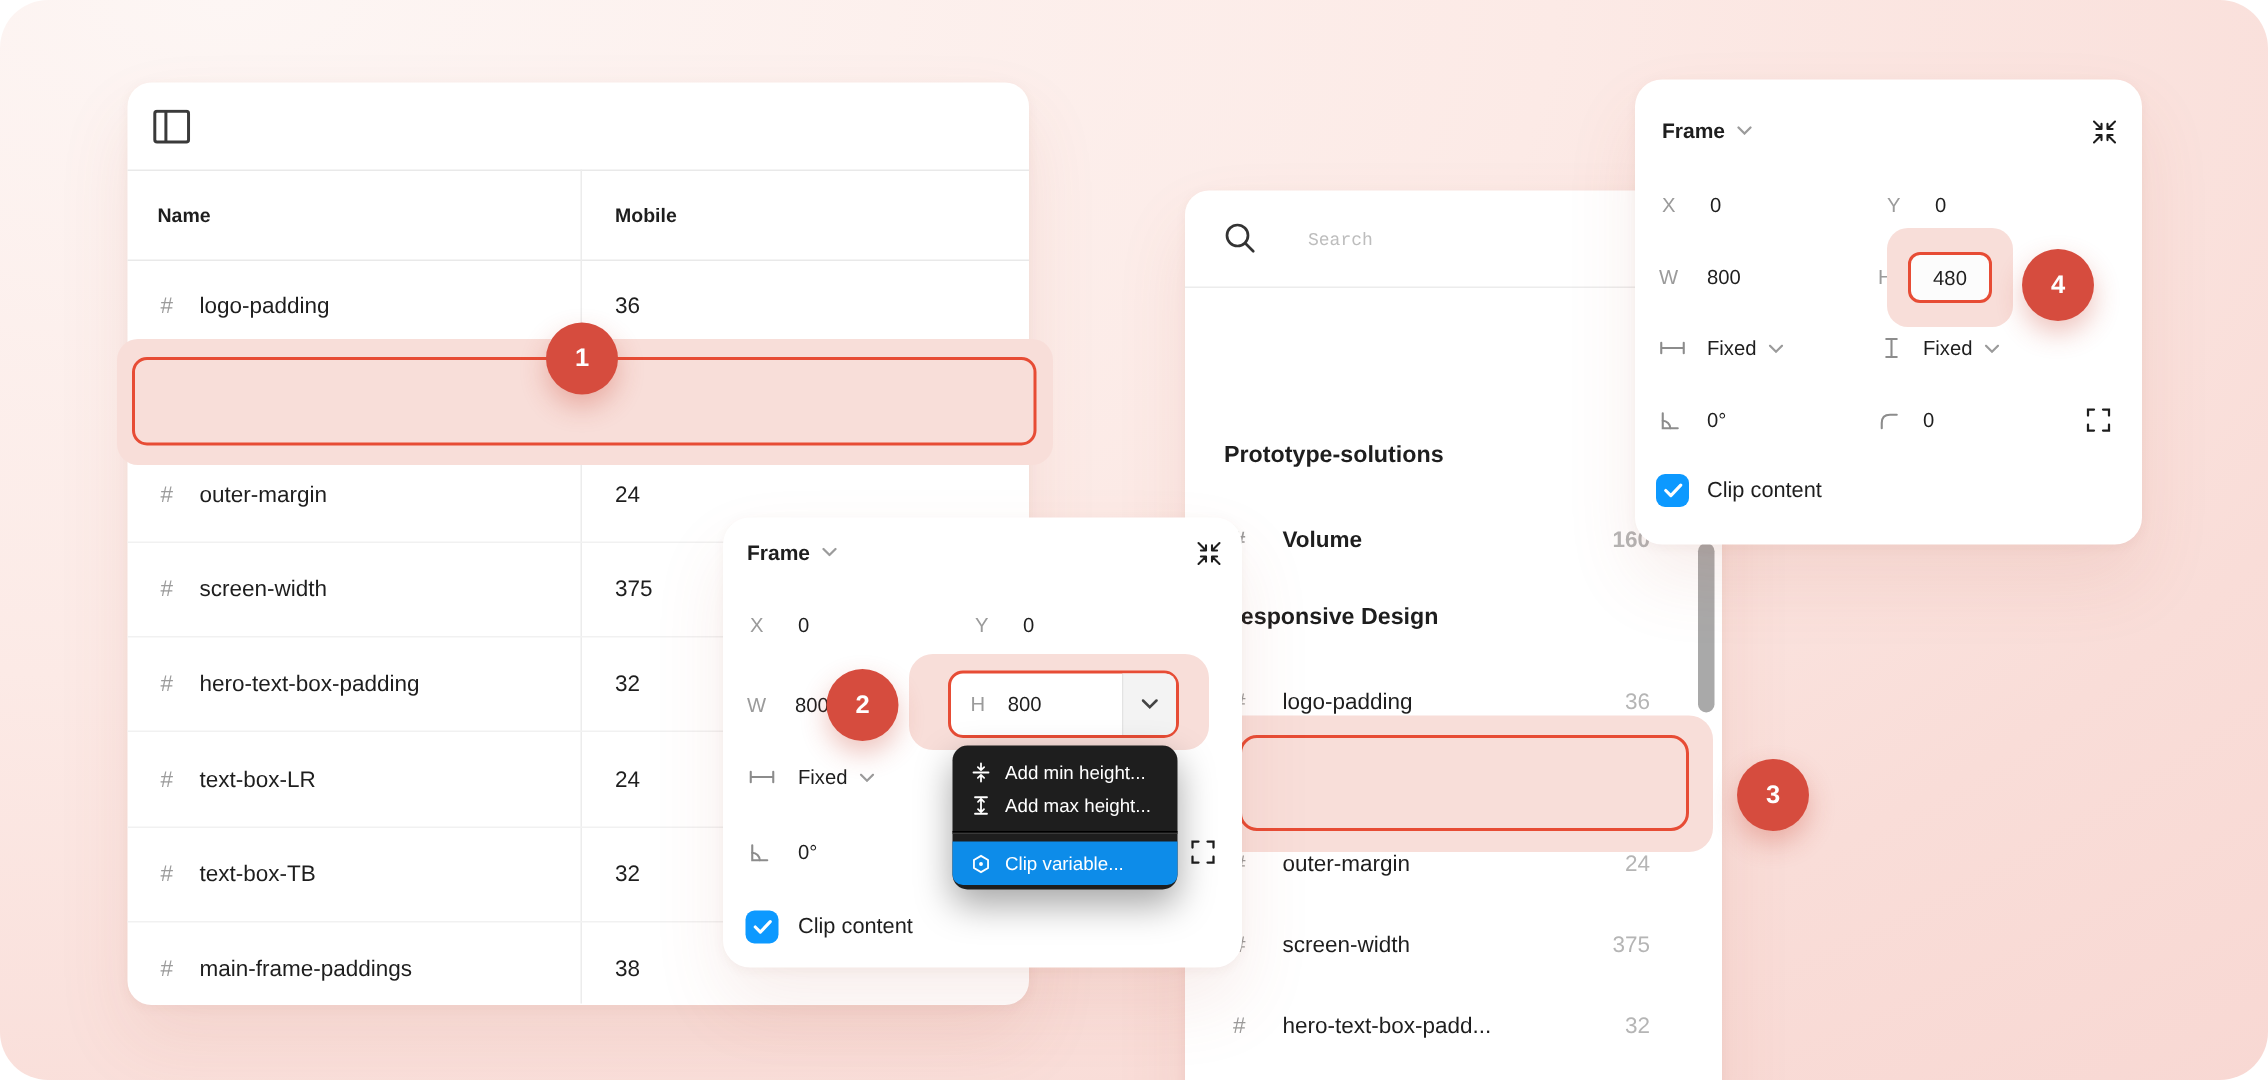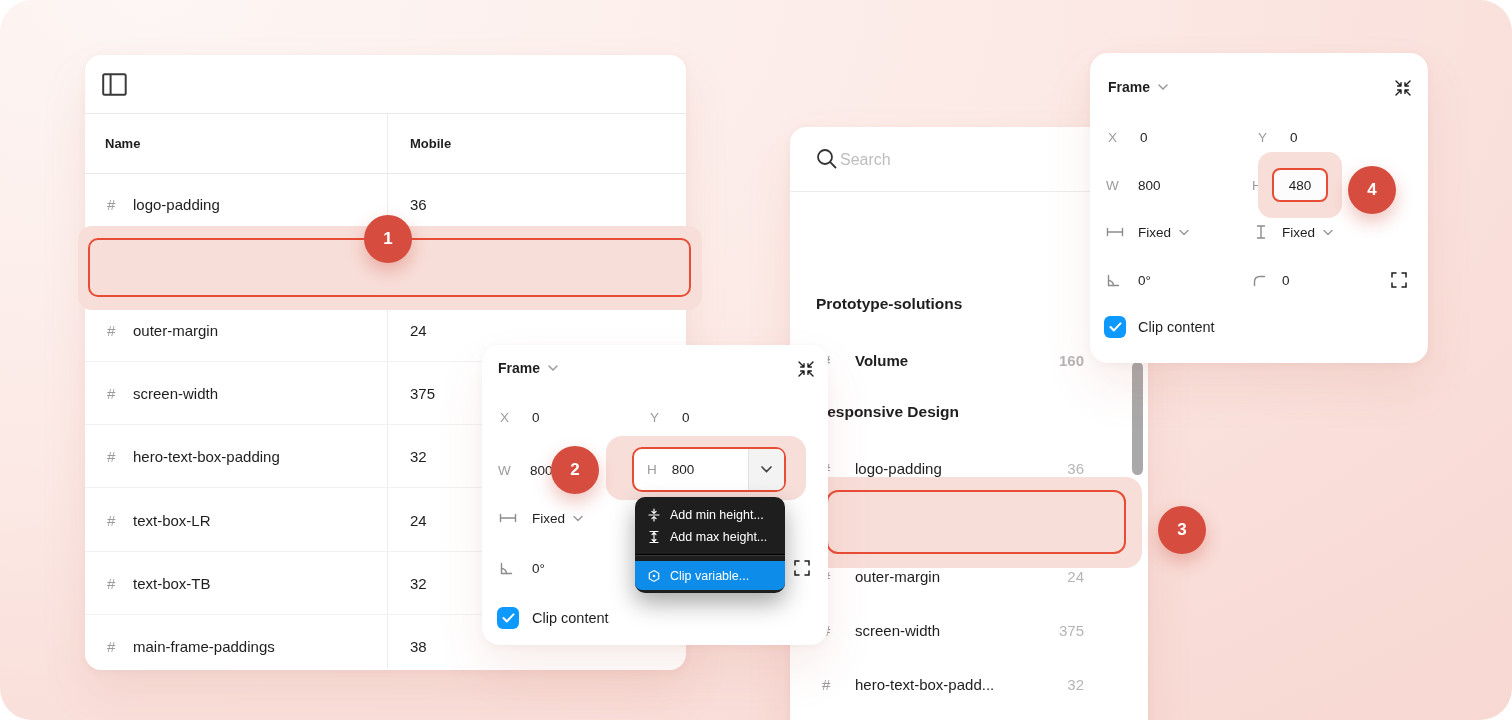--- a/index.html
+++ b/index.html
@@ -32,30 +32,30 @@
   .r3{left:826px;top:490px;width:296px;height:60px;border-radius:12px;}
   
   .badge{position:absolute;width:48px;height:48px;border-radius:50%;background:#d64c3e;color:#fff;
     font-weight:700;font-size:17px;display:flex;align-items:center;justify-content:center;z-index:60;
     box-shadow:0 8px 18px rgba(200,60,40,.30);}
   .b1{left:364px;top:215px;} .b2{left:551px;top:446px;} .b3{left:1158px;top:506px;} .b4{left:1348px;top:166px;}
   
   .p3{left:790px;top:127px;width:358px;height:620px;z-index:10;border-bottom-left-radius:0;border-bottom-right-radius:0;}
   .p3-search{height:64px;border-bottom:1px solid #ececec;position:relative;}
   .p3-search svg{position:absolute;left:26px;top:21px;}
-  .p3-search input{position:absolute;left:48px;top:0;height:64px;width:250px;border:0;outline:0;font-size:16px;
-    font-family:Liberation Sans, sans-serif;color:#1e1e1e;background:transparent;}
+  .p3-search input{position:absolute;left:80px;top:0;height:64px;width:250px;border:0;outline:0;font-size:12px;
+    font-family:Liberation Mono, monospace;color:#1e1e1e;background:transparent;}
   .p3-search input::placeholder{color:#bdbdbd;}
   .p3-filter{height:74px;border-bottom:1px solid #ececec;display:flex;align-items:center;padding-left:26px;gap:10px;font-size:16px;cursor:pointer;}
   .p3-sec{position:absolute;left:26px;font-weight:700;font-size:15.5px;}
   .sec1{top:168px;} .sec2{top:276px;}
   .lrow{position:absolute;left:0;width:358px;height:54px;cursor:pointer;}
   .lrow .hash{position:absolute;left:32px;top:50%;transform:translateY(-50%);font-size:15px;}
   .lname{position:absolute;left:65px;top:50%;transform:translateY(-50%);font-size:15px;}
-  .lval{position:absolute;right:64px;top:50%;transform:translateY(-50%);font-size:15px;color:#b5b5b5;}
+  .lval{position:absolute;right:48px;top:50%;transform:translateY(-50%);font-size:15px;color:#b5b5b5;}
   .lr1{top:206px;font-weight:bold;} .lr2{top:314px;} .lr3{top:368px;} .lr4{top:422px;} .lr5{top:476px;} .lr6{top:530px;}
   .scrollbar{position:absolute;left:342px;top:235px;width:11px;height:113px;border-radius:6px;background:#a9a9a9;cursor:grab;}
   
   .fp .fp-title{position:absolute;font-size:14px;font-weight:700;display:flex;align-items:center;gap:8px;cursor:pointer;}
   .fp .lab{position:absolute;color:#9b9b9b;font-size:13.5px;transform:translateY(-50%);}
   .fp .val{position:absolute;font-size:13.5px;transform:translateY(-50%);}
   .fp .ficon{position:absolute;transform:translateY(-50%);display:inline-flex;}
   .fp .drop{position:absolute;display:inline-flex;transform:translateY(-50%);cursor:pointer;}
   .checkbox{position:absolute;width:22px;height:22px;border-radius:6px;background:#0d99ff;display:flex;align-items:center;justify-content:center;cursor:pointer;}
   

